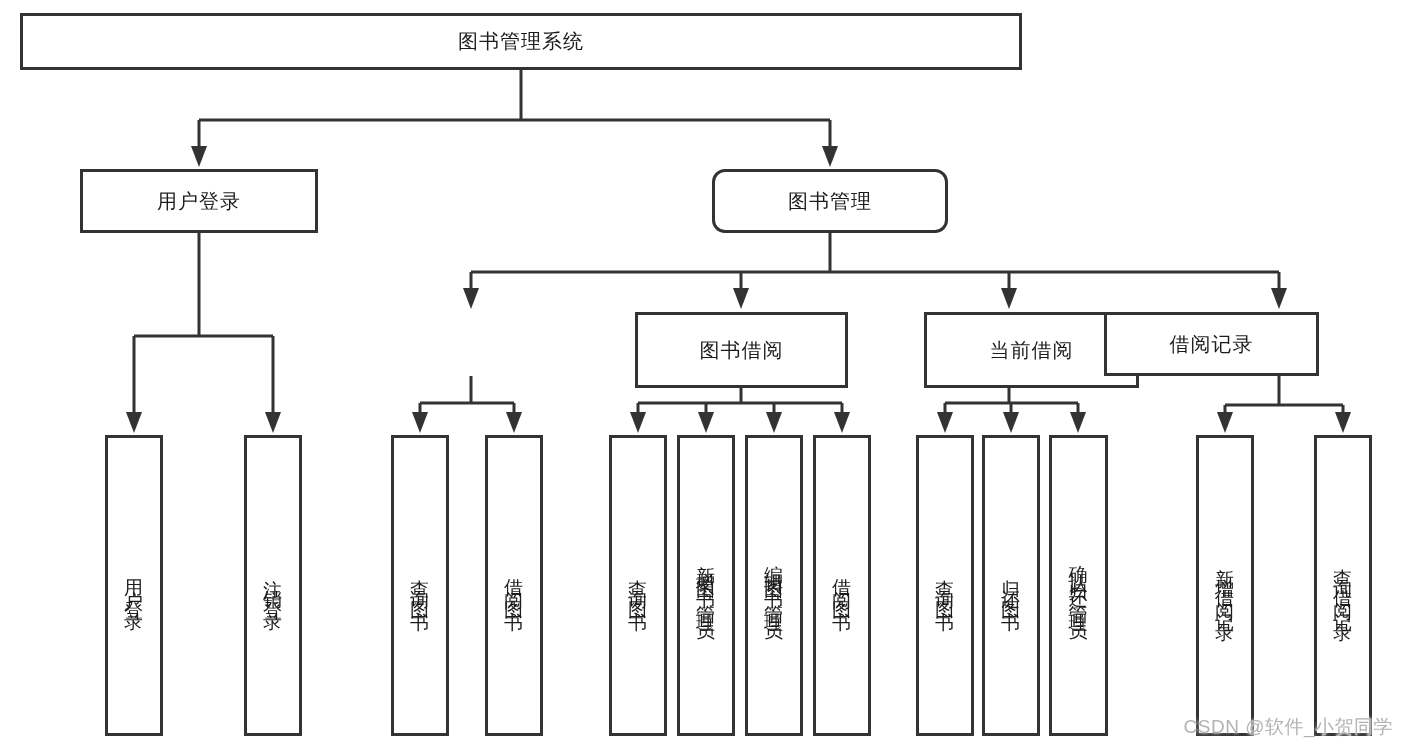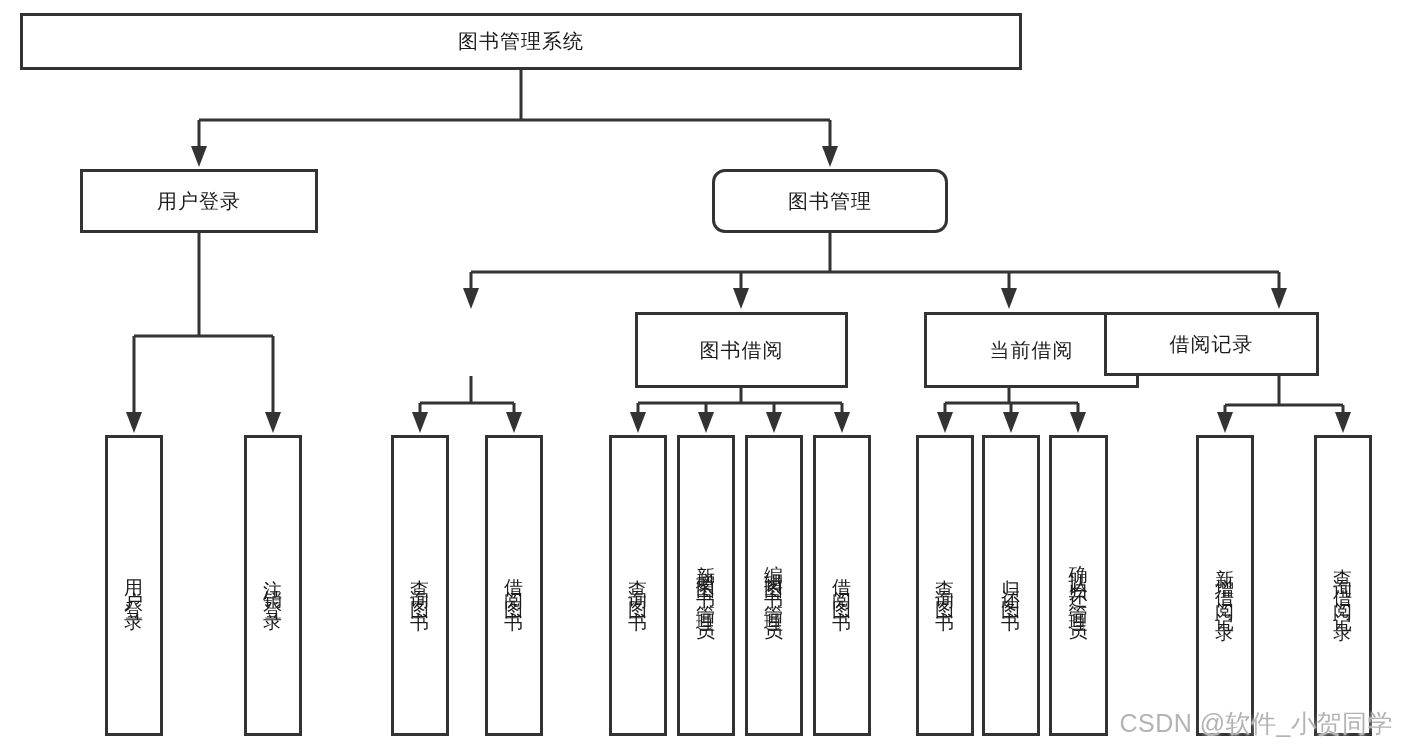--- a/index.html
+++ b/index.html
@@ -60,21 +60,21 @@
   .n-c2d { left: 813px; }
   .n-c3a { left: 916px; }
   .n-c3b { left: 982px; }
   .n-c3c { left: 1049px; width: 59px; }
   .n-c4a { left: 1196px; }
   .n-c4b { left: 1314px; }
   .watermark {
     position: absolute;
     right: 12px;
     bottom: 7px;
-    font-size: 25px;
+    font-size: 19px;
     letter-spacing: 0.5px;
     color: #b3b3b3;
     text-shadow: 0 0 4px rgba(255,255,255,0.95), 0 0 2px rgba(255,255,255,0.95);
     z-index: 10;
     white-space: nowrap;
     margin-top: 36px;
   }
 </style>
 </head>
 <body>

